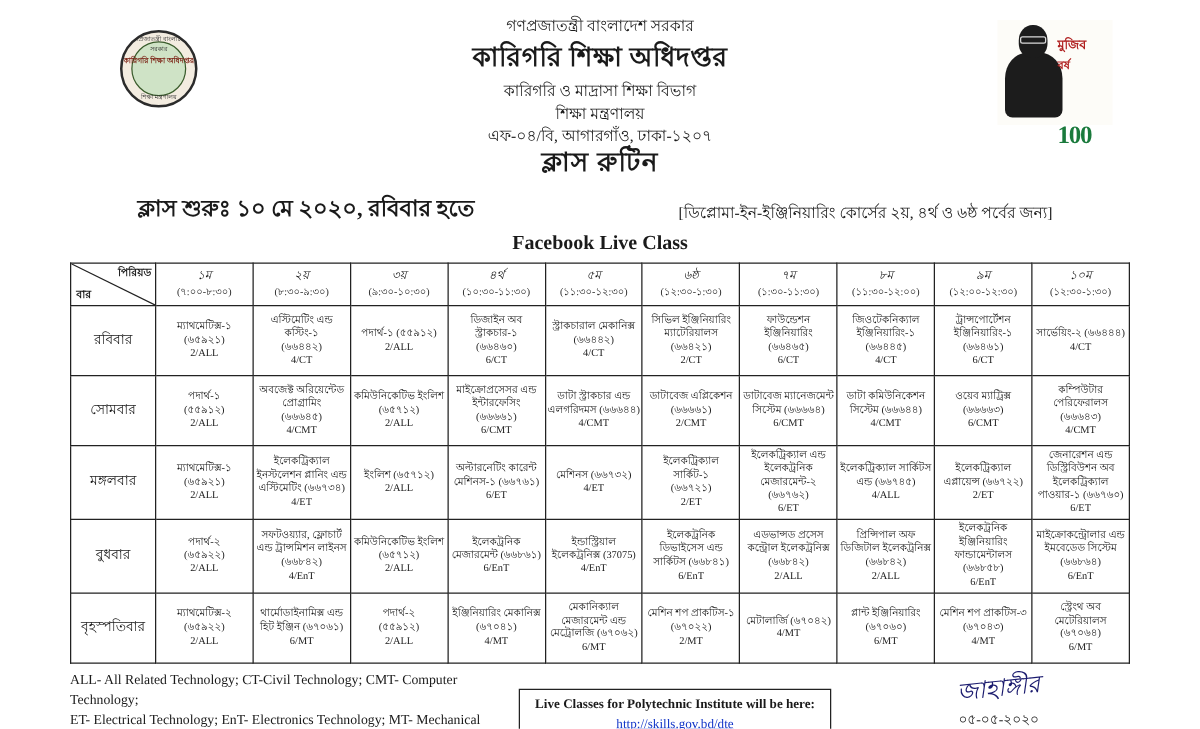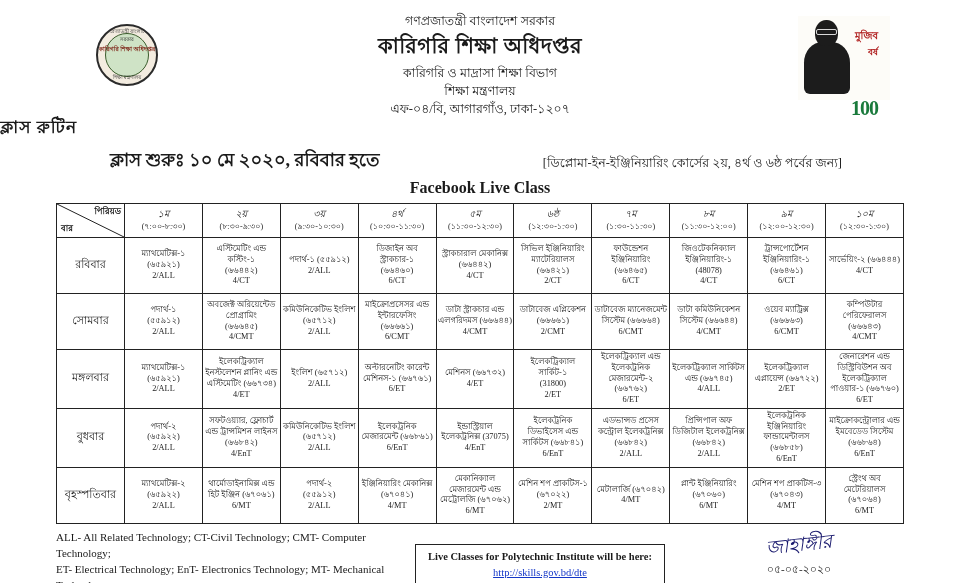--- a/index.html
+++ b/index.html
@@ -113,34 +113,35 @@
   }
   .mujib-silhouette .glasses {
     position: absolute;
     left: 12px; top: 9px;
     width: 21px; height: 6px;
     border: 1.2px solid #d9d9d9;
     border-radius: 2px;
   }
   .mujib-text {
     position: absolute;
-    right: 12px; top: 12px;
-    text-align: right;
+    right: 0; top: 12px;
+    text-align: left;
     width: 44px;
   }
   .mujib-text .l1 { font-size: 10px; color: #b02020; font-weight: bold; }
   .mujib-text .l2 { font-size: 9px; color: #b02020; font-weight: bold; }
   .mujib-text .l3 {
     font-size: 20px; color: #1a7a3c; font-weight: bold;
     letter-spacing: -1px; line-height: 1; margin-top: 38px;
   }
 
   
   .routine-title {
-    font-size: 17px;
+    text-align: center;
+    font-size: 21px;
     font-weight: bold;
     margin-top: 2px;
     letter-spacing: 1px;
   }
   .title-row {
     display: flex;
     align-items: flex-end;
     justify-content: space-between;
     padding: 4px 118px 0 110px;
   }
@@ -391,21 +392,21 @@
           <span class="code">(৬৬৪২১)</span>
           <span class="tech">2/CT</span>
         </td>
         <td class="cell">
           <span class="sub">ফাউন্ডেশন ইঞ্জিনিয়ারিং</span>
           <span class="code">(৬৬৪৬৫)</span>
           <span class="tech">6/CT</span>
         </td>
         <td class="cell">
           <span class="sub">জিওটেকনিক্যাল ইঞ্জিনিয়ারিং-১</span>
-          <span class="code">(48078)</span>
+          <span class="code">(৬৬৪৪৫)</span>
           <span class="tech">4/CT</span>
         </td>
         <td class="cell">
           <span class="sub">ট্রান্সপোর্টেশন ইঞ্জিনিয়ারিং-১</span>
           <span class="code">(৬৬৪৬১)</span>
           <span class="tech">6/CT</span>
         </td>
         <td class="cell">
           <span class="sub">সার্ভেয়িং-২ (৬৬৪৪৪)</span>
           <span class="code"></span>
@@ -489,21 +490,21 @@
           <span class="code"></span>
           <span class="tech">6/ET</span>
         </td>
         <td class="cell">
           <span class="sub">মেশিনস (৬৬৭৩২)</span>
           <span class="code"></span>
           <span class="tech">4/ET</span>
         </td>
         <td class="cell">
           <span class="sub">ইলেকট্রিক্যাল সার্কিট-১</span>
-          <span class="code">(31800)</span>
+          <span class="code">(৬৬৭২১)</span>
           <span class="tech">2/ET</span>
         </td>
         <td class="cell">
           <span class="sub">ইলেকট্রিক্যাল এন্ড ইলেকট্রনিক মেজারমেন্ট-২ (৬৬৭৬২)</span>
           <span class="code"></span>
           <span class="tech">6/ET</span>
         </td>
         <td class="cell">
           <span class="sub">ইলেকট্রিক্যাল সার্কিটস এন্ড (৬৬৭৪৫)</span>
           <span class="code"></span>

